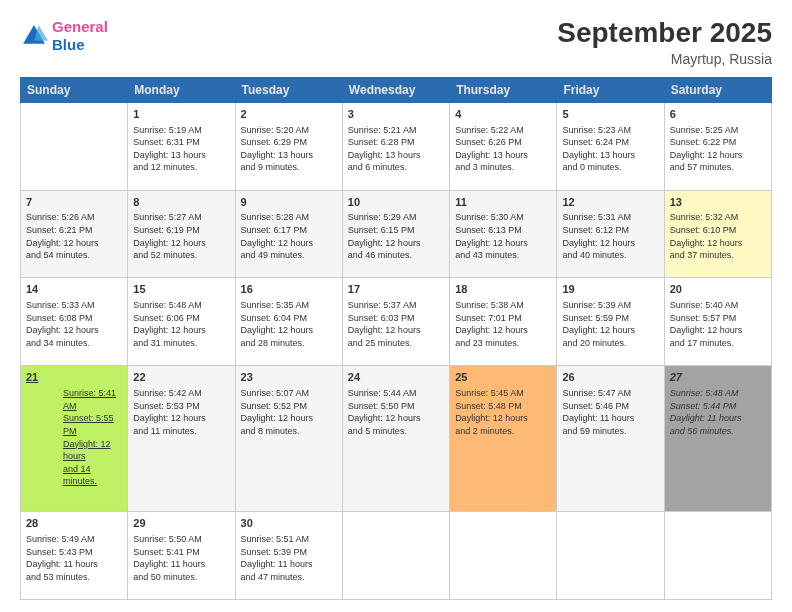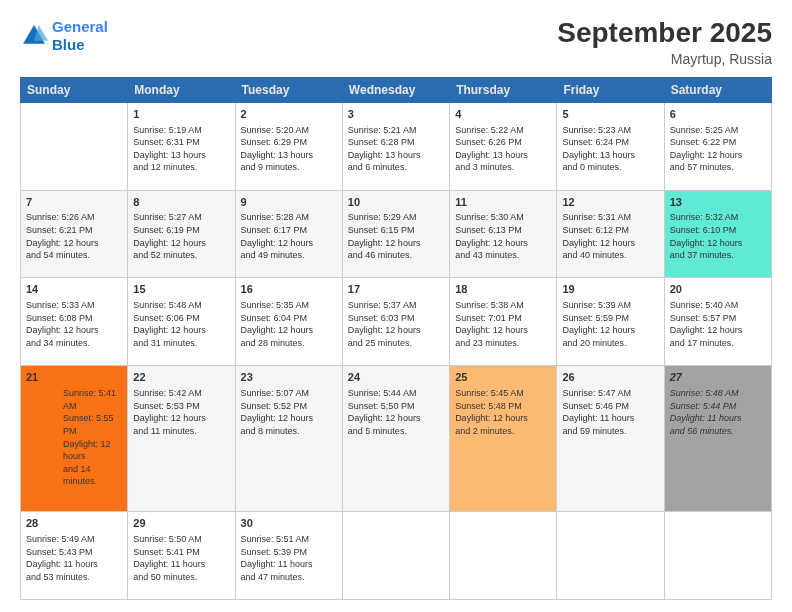--- a/index.html
+++ b/index.html
@@ -26,21 +26,21 @@
     .logo {
       display: flex;
       align-items: center;
       gap: 4px;
     }
     .logo-text {
       font-size: 15px;
       font-weight: bold;
       line-height: 1.2;
     }
-    .logo-text .general { color: #3b82f6; }
+    .logo-text .general { color: #ec4899; }
     .logo-text .blue { color: #1a6fba; }
     .logo-icon {
       width: 28px;
       height: 28px;
     }
     .title-block {
       text-align: right;
     }
     .month-title {
       font-size: 28px;
@@ -209,21 +209,21 @@
 Daylight: 12 hours
 and 43 minutes.</div>
           </td>
           <td style="background: rgb(245, 245, 245);">
             <span class="day-number">12</span>
             <div class="day-info" style="white-space: pre-line;">Sunrise: 5:31 AM
 Sunset: 6:12 PM
 Daylight: 12 hours
 and 40 minutes.</div>
           </td>
-          <td style="background: #5eead4;">
+          <td style="background: #fef9c3;">
             <span class="day-number">13</span>
             <div class="day-info" style="white-space: pre-line;">Sunrise: 5:32 AM
 Sunset: 6:10 PM
 Daylight: 12 hours
 and 37 minutes.</div>
           </td>
         </tr>
         <tr>
           <td>
             <span class="day-number">14</span>
@@ -269,21 +269,21 @@
           </td>
           <td>
             <span class="day-number">20</span>
             <div class="day-info" style="white-space: pre-line;">Sunrise: 5:40 AM
 Sunset: 5:57 PM
 Daylight: 12 hours
 and 17 minutes.</div>
           </td>
         </tr>
         <tr>
-          <td style="background: #f97316;">
+          <td style="background: #bef264; text-decoration: underline;">
             <span class="day-number">21</span>
             <div class="day-info" style="white-space: pre-line; margin-left: 37px;">Sunrise: 5:41 AM
 Sunset: 5:55 PM
 Daylight: 12 hours
 and 14 minutes.</div>
           </td>
           <td style="background: rgb(245, 245, 245);">
             <span class="day-number">22</span>
             <div class="day-info" style="white-space: pre-line;">Sunrise: 5:42 AM
 Sunset: 5:53 PM

